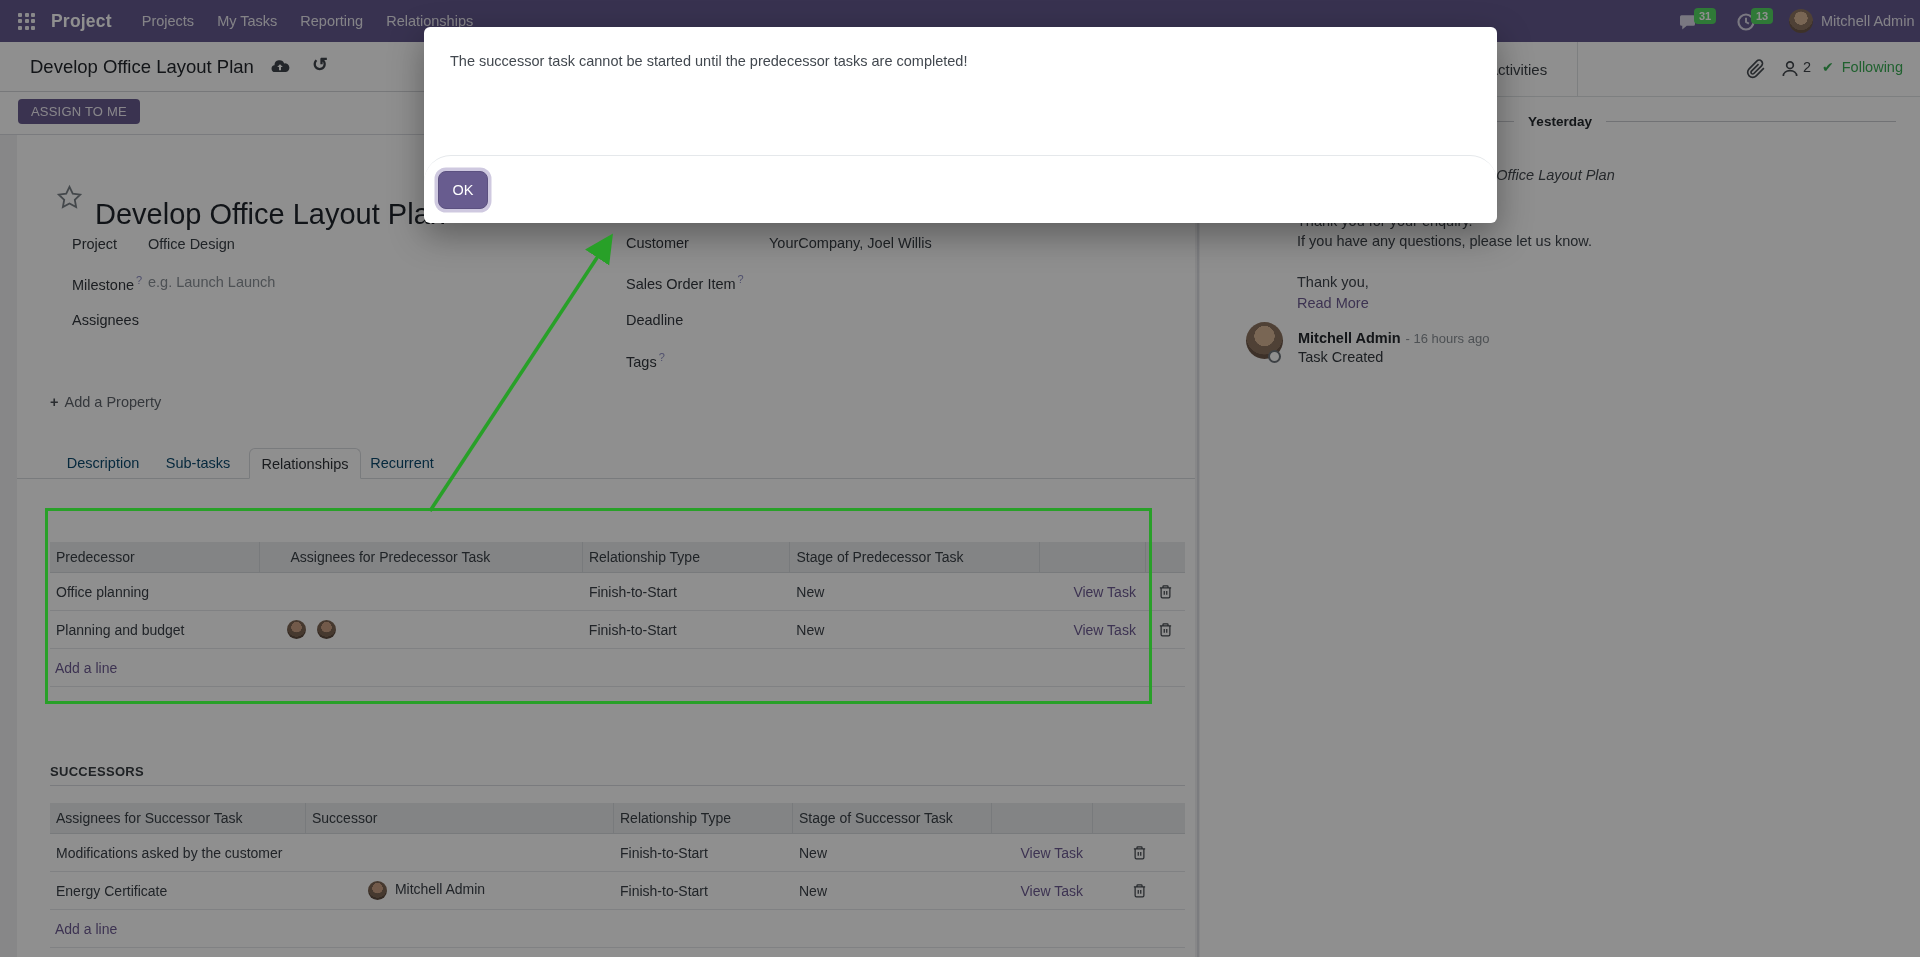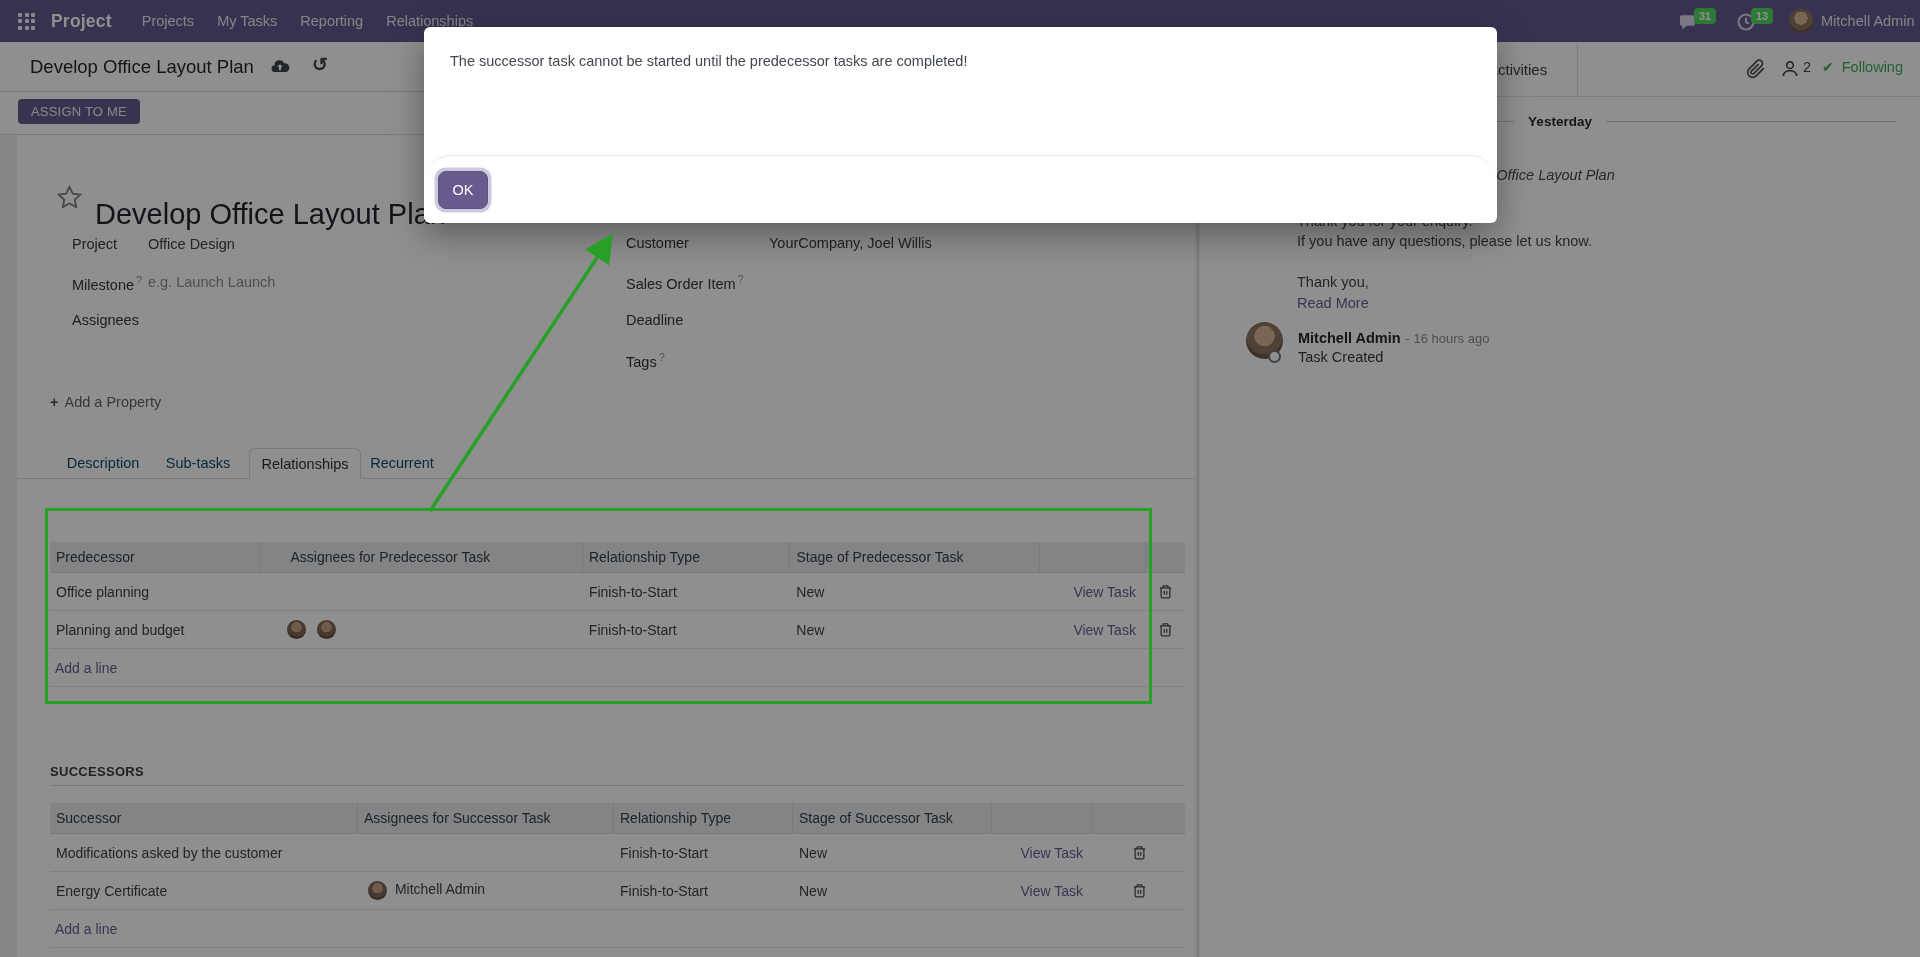--- a/index.html
+++ b/index.html
@@ -251,22 +251,22 @@
             <path d="M3 6h18M8 6V4a1 1 0 0 1 1-1h6a1 1 0 0 1 1 1v2m3 0v14a2 2 0 0 1-2 2H7a2 2 0 0 1-2-2V6h14zM10 11v6M14 11v6" fill="none" stroke="#474C52" stroke-width="2"></path>
           </svg>
         </div>
       </div>
       <div class="addline"><span class="link">Add a line</span></div>
     </div>
 
     <div class="sec-title" style="top:629px">SUCCESSORS</div>
     <div class="tbl succ" style="top:668px">
       <div class="thead">
+        <div class="c c2">Assignees for Successor Task</div>
         <div class="c c1">Successor</div>
-        <div class="c c2">Assignees for Successor Task</div>
         <div class="c c3">Relationship Type</div>
         <div class="c c4">Stage of Successor Task</div>
         <div class="c c5"></div>
         <div class="c c6"></div>
       </div>
       <div class="trow">
         <div class="c c1">Modifications asked by the customer</div>
         <div class="c c2"></div>
         <div class="c c3">Finish-to-Start</div>
         <div class="c c4">New</div>

